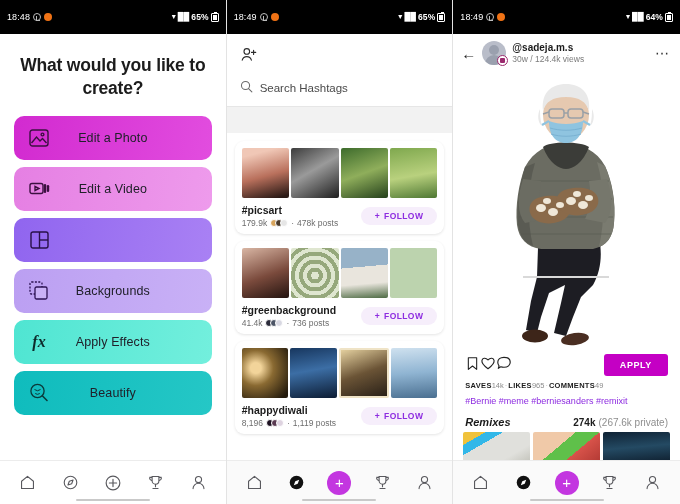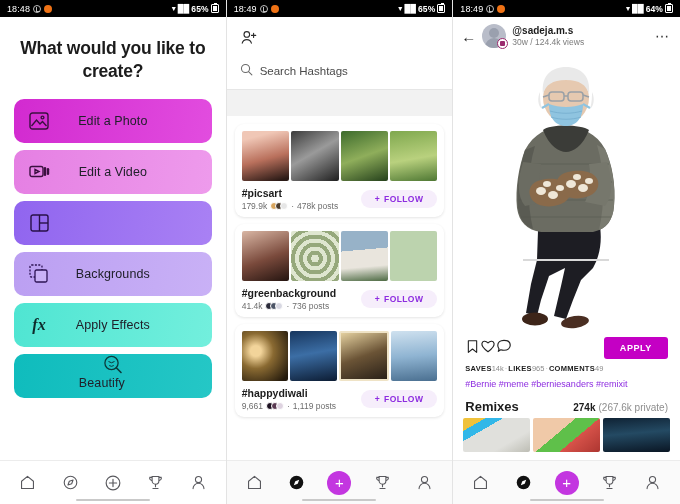--- a/index.html
+++ b/index.html
@@ -7,21 +7,21 @@
     width:680px; height:504px; overflow:hidden;
     font-family:"Liberation Sans", sans-serif;
     background:#fff;
   }
   .screens { display:flex; width:680px; height:504px; }
   .panel { width:226.67px; height:504px; position:relative; background:#fff; overflow:hidden; border-right:1px solid #e3e3e3; }
   .panel:last-child { border-right:none; }
 
   
   .statusbar {
-    height:17px; background:#000; color:#fff;
+    height:34px; background:#000; color:#fff;
     display:flex; align-items:center; justify-content:space-between;
     padding:0 7px; font-size:9px; letter-spacing:.1px;
   }
   .sb-left { display:flex; align-items:center; gap:3px; }
   .sb-right { display:flex; align-items:center; gap:2px; }
   .sb-time { font-size:9px; font-weight:500; }
   .sb-dot-ic { width:8px; height:8px; border-radius:50%; border:1px solid #bdbdbd; display:inline-block; position:relative;}
   .sb-dot-ic::after{content:""; position:absolute; left:2px; top:1.5px; width:3px;height:4px;border-left:1px solid #bdbdbd;border-bottom:1px solid #bdbdbd;}
   .sb-orange { width:8px; height:8px; border-radius:50%; background:#ef7215; display:inline-block; }
   .sb-ic { font-size:8px; line-height:1; }
@@ -99,21 +99,21 @@
   .post-img { height:276px; position:relative; background:#fff; overflow:hidden; }
   .actions-row { display:flex; align-items:center; padding:7px 12px 2px 12px; }
   .apply-btn { margin-left:auto; background:#c400c4; color:#fff; font-size:9px; font-weight:700;
      letter-spacing:.6px; padding:6px 16px; border-radius:3px; cursor:pointer; }
   .stats-row { display:flex; align-items:center; padding:3px 24px 0 12px; font-size:7.5px; color:#1c1c1c; flex-wrap:wrap;}
   .stats-row .k { font-weight:700; letter-spacing:.3px; }
   .stats-row .v { color:#8b8b8b; }
   .stats-row .sep { color:#c2c2c2; margin:0 1px; }
   .tags-text { padding:5px 12px 0 12px; font-size:9px; color:#8d2ce0; line-height:1.45; }
   .remix-row { display:flex; align-items:baseline; padding:8px 12px 4px 12px; }
-  .remix-title { font-size:13px; font-weight:700; color:#1c1c1c; }
+  .remix-title { font-size:11px; font-weight:700; color:#1c1c1c;font-style:italic; }
   .remix-count { margin-left:auto; font-size:10px; font-weight:700; color:#1c1c1c; }
   .remix-private { font-size:10px; color:#8e8e8e; margin-left:3px; font-weight:400;}
   .remix-thumbs { display:flex; gap:3px; padding:0 10px; }
   .remix-thumb { flex:1; height:34px; border-radius:2px; background-size:cover; }
 </style>
 </head>
 <body>
 
 <div class="screens">
 
@@ -178,21 +178,21 @@
         <span class="lbl">Backgrounds</span>
       </div>
 
       <div class="cbtn" style="background:linear-gradient(100deg,#4fe5d2,#73efdd);">
         <span class="ico">
           <span style="font-family:'Liberation Serif',serif;font-style:italic;font-weight:700;font-size:16px;color:#0d2b2b;">fx</span>
         </span>
         <span class="lbl">Apply Effects</span>
       </div>
 
-      <div class="cbtn" style="background:linear-gradient(100deg,#0fbcbd,#25c7c6);flex-direction:column;">
+      <div class="cbtn" style="background:linear-gradient(100deg,#0fbcbd,#25c7c6);">
         <span class="ico">
           <svg width="20" height="19" viewBox="0 0 20 19" fill="none" stroke="#0b3a3a" stroke-width="1.3">
             <circle cx="8.5" cy="8" r="6.6"></circle>
             <path d="M5.5 6.5 Q8.5 9 11.5 6.5" stroke-width="1"></path>
             <path d="M6.2 10.5 Q8.5 12.2 10.8 10.5" stroke-width="1"></path>
             <path d="M13.3 12.8 L18 17.5" stroke-linecap="round" stroke-width="1.6"></path>
           </svg>
         </span>
         <span class="lbl">Beautify</span>
       </div>
@@ -331,21 +331,21 @@
       <div class="thumbs">
         <div class="thumb" style="background:radial-gradient(circle at 30% 40%, #f2d49a 0 12%, #8a6a32 40%, #241a0c 90%);"></div>
         <div class="thumb" style="background:linear-gradient(170deg,#17365e,#3c6ea5 45%,#0c1c33);"></div>
         <div class="thumb" style="background:linear-gradient(160deg,#e3cf9e,#6b5436 50%,#2a2118);border:2px solid #efe3c6;"></div>
         <div class="thumb" style="background:linear-gradient(175deg,#cfe1ef,#8fb4d2 50%,#4a6f90);"></div>
       </div>
       <div class="tag-meta">
         <div>
           <div class="tag-name">#happydiwali</div>
           <div class="tag-stats">
-            <span>9,661</span>
+            <span>8,196</span>
             <span class="avstack">
                 <i style="background:#1c1020"></i>
                 <i style="background:#5a3a52"></i>
                 <i style="background:#ded3e0"></i>
               </span>
             <span>·</span>
             <span>1,119 posts</span>
           </div>
         </div>
         <div class="follow-btn">

